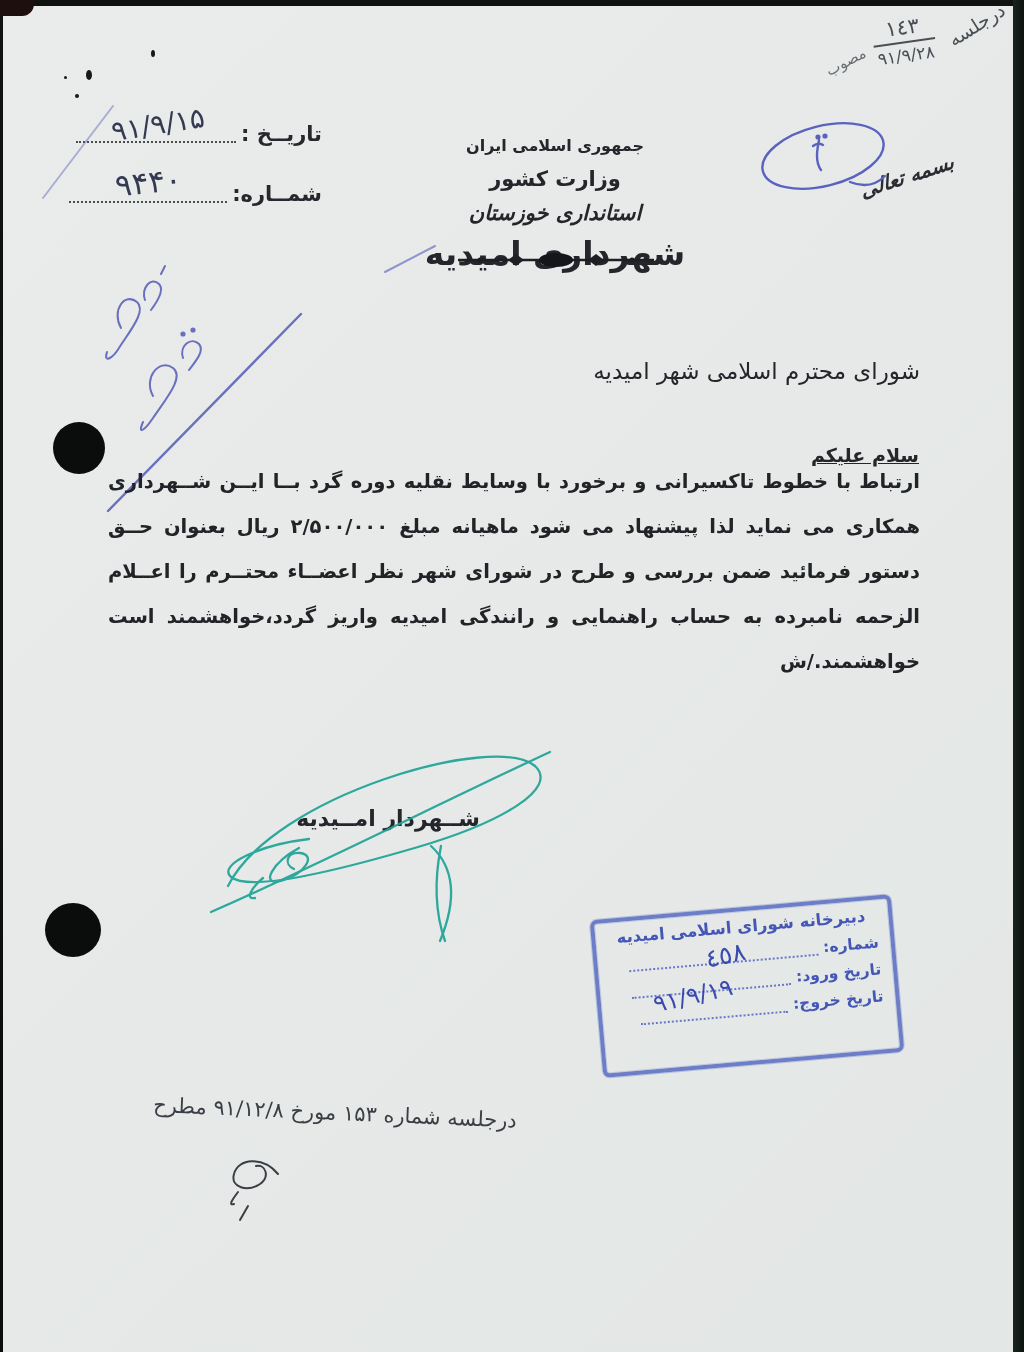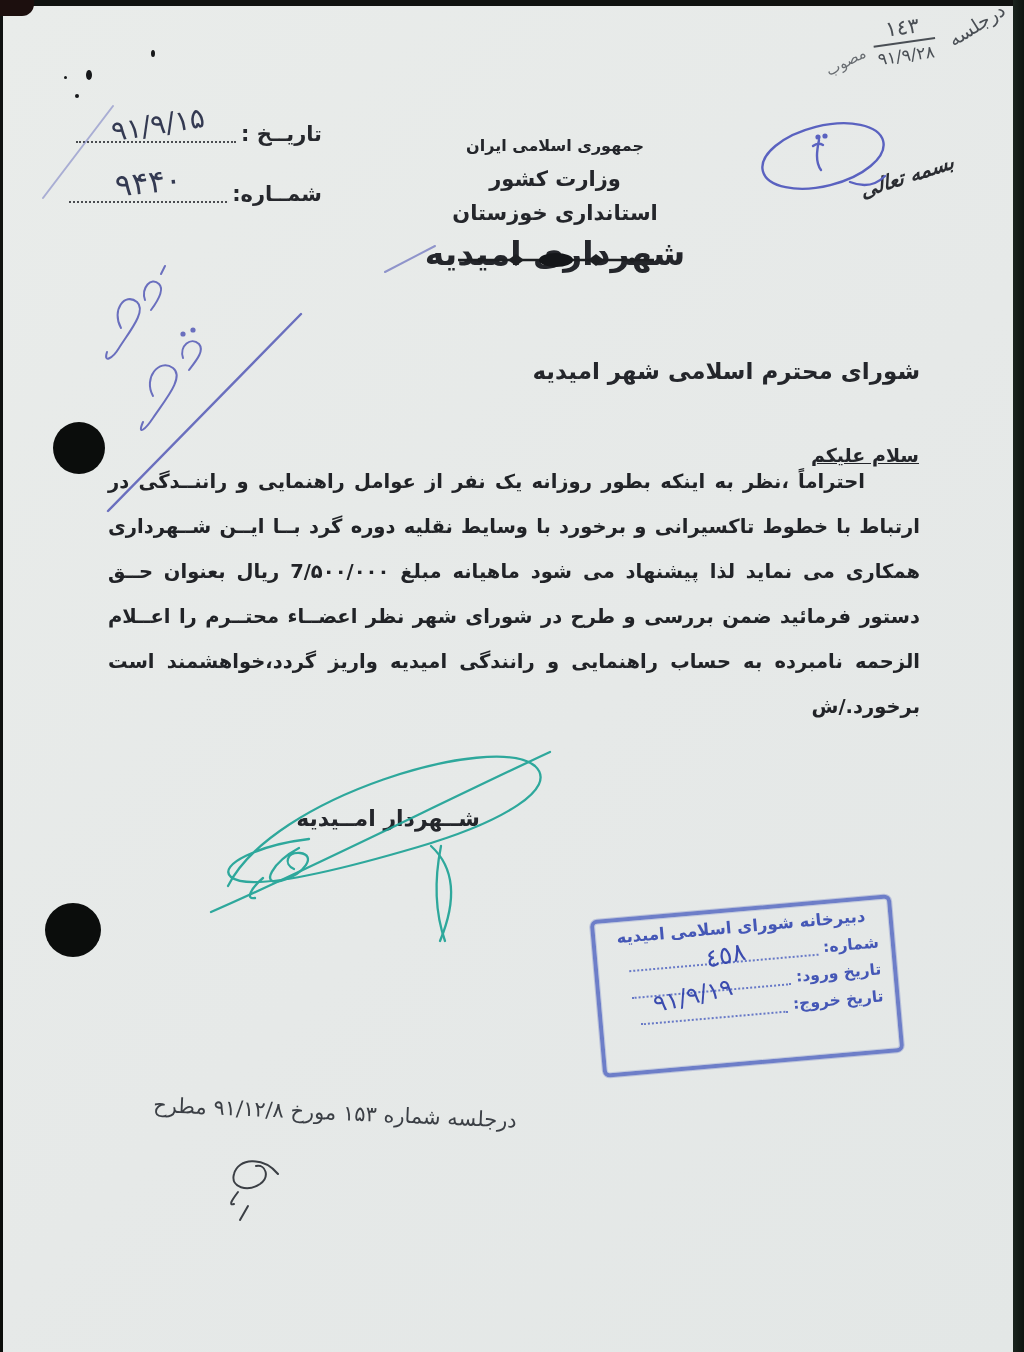--- a/index.html
+++ b/index.html
@@ -7,21 +7,21 @@
          font-family:"DejaVu Sans",sans-serif;background:#0b0d0b;}
   #paper{position:absolute;left:3px;top:6px;right:11px;bottom:0;
          background:linear-gradient(135deg,#e9ecea 0%,#e6e9e8 55%,#e3e7e6 100%);}
   .abs{position:absolute;}
   .rtl{direction:rtl;unicode-bidi:embed;}
   .printed{color:#24262b;}
   
   .hdr{width:360px;left:372px;top:88px;text-align:center;line-height:1.25;}
   .hdr .l1{font-size:16px;font-weight:700;letter-spacing:.5px;margin-top:42px;}
   .hdr .l2{font-size:21px;font-weight:700;margin-top:10px;}
-  .hdr .l3{font-size:21px;font-weight:700;margin-top:8px;}
+  .hdr .l3{font-size:21px;font-weight:700;margin-top:8px;font-style:italic;}
   .hdr .l4{font-size:33px;font-weight:800;margin-top:6px;}
   
   .meta-row{height:34px;white-space:nowrap;}
   .meta-label{font-size:21px;font-weight:700;color:#26282d;}
   .dots{display:inline-block;border-bottom:2px dotted #4a4c50;vertical-align:-2px;}
   .hand{color:#343a52;font-weight:400;}
   
   .line{height:45px;font-size:19.5px;font-weight:700;color:#212327;
         text-align:justify;text-align-last:justify;}
   .line.first{padding-right:55px;}
@@ -120,30 +120,29 @@
           <path d="M112 204 C108 192,118 180,126 188 C132 194,124 206,118 214"></path>
           <path d="M128 178 l4 -8"></path>
           <path d="M120 300 C110 282,126 262,140 272 C152 281,132 304,120 322 C112 334,104 340,110 326"></path>
           <path d="M150 262 C146 250,158 240,166 248 C172 255,162 266,156 274"></path>
           <circle cx="150" cy="238" r="1.6" fill="#6a6fbe"></circle>
           <circle cx="160" cy="234" r="1.6" fill="#6a6fbe"></circle>
         </g>
       </svg>
     </div>
 
-    <div class="abs rtl printed" style="right:93px;top:352px;font-size:23px;font-weight:700;">شورای محترم اسلامی شهر امیدیه</div>
+    <div class="abs rtl printed" style="right:93px;top:352px;font-size:23px;font-weight:400;">شورای محترم اسلامی شهر امیدیه</div>
     <div class="abs rtl printed" style="right:94px;top:438px;font-size:19px;font-weight:700;text-decoration:underline;">سلام علیکم</div>
 
     <div class="abs rtl" style="right:93px;top:464px;width:812px;">
-      <div class="line first">احتراماً ،نظر به اینکه بطور روزانه یک نفر از عوامل راهنمایی و راننــدگی در</div>
       <div class="line">ارتباط با خطوط تاکسیرانی و برخورد با وسایط نقلیه دوره گرد بــا ایــن شــهرداری</div>
-      <div class="line">همکاری می نماید لذا پیشنهاد می شود ماهیانه مبلغ 7/۵۰۰/۰۰۰ ریال بعنوان حــق</div>
+      <div class="line">همکاری می نماید لذا پیشنهاد می شود ماهیانه مبلغ ۲/۵۰۰/۰۰۰ ریال بعنوان حــق</div>
       <div class="line">دستور فرمائید ضمن بررسی و طرح در شورای شهر نظر اعضــاء محتــرم را اعــلام</div>
       <div class="line">الزحمه نامبرده به حساب راهنمایی و رانندگی امیدیه واریز گردد،خواهشمند است</div>
-      <div class="line last">برخورد./ش</div>
+      <div class="line last">خواهشمند./ش</div>
     </div>
 
     <div class="abs rtl printed" style="left:245px;top:786px;width:280px;text-align:center;">
       <div style="font-size:22px;font-weight:700;margin-top:14px;letter-spacing:1px;">شــهردار امــیدیه</div>
     </div>
 
     <div class="abs" style="left:200px;top:722px;">
       <svg width="365" height="215" viewBox="0 0 365 215">
         <g stroke="#1fa396" stroke-width="2.3" fill="none" stroke-linecap="round" opacity=".92">
           <path d="M25 158 C70 68,292 4,332 38 C356 60,300 94,215 119 C130 144,46 164,28 149 C14 137,56 117,106 111"></path>

